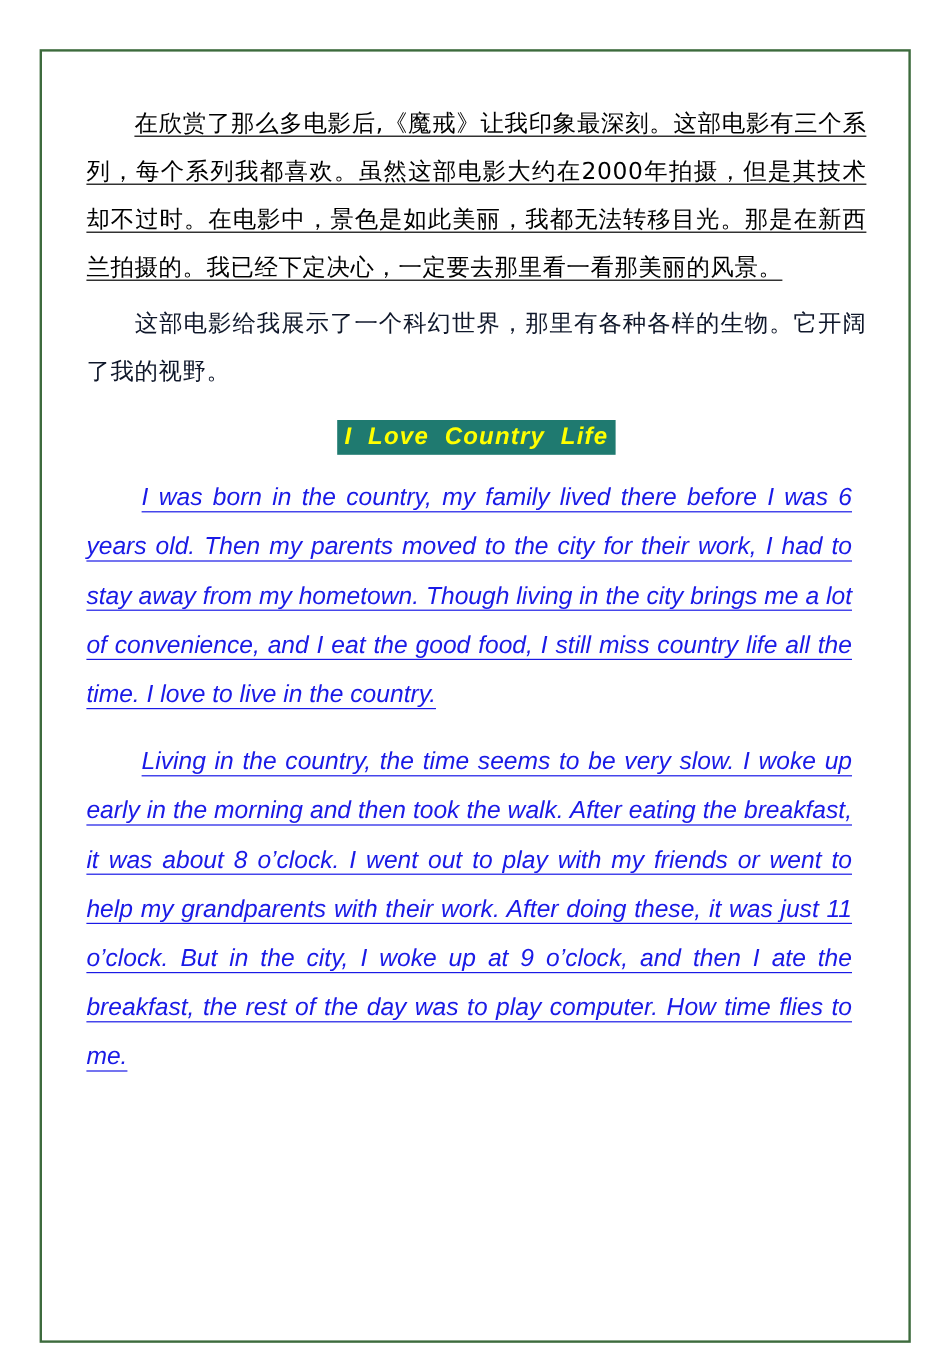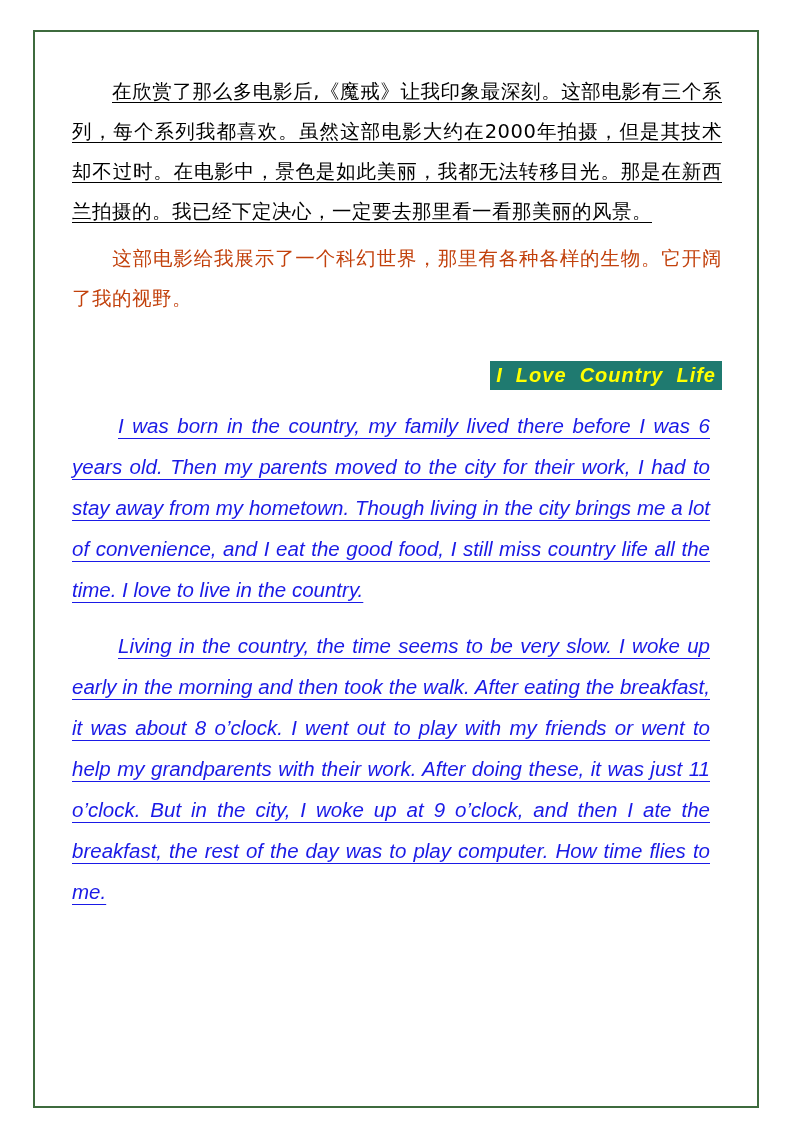--- a/index.html
+++ b/index.html
@@ -10,21 +10,21 @@
   body {
     width: 793px;
     height: 1122px;
     font-family: "Liberation Serif", serif;
     position: relative;
     overflow: hidden;
   }
   .page {
     position: absolute;
     left: 0;
-    top: 0;
+    top: 11px;
     width: 793px;
     height: 1083px;
     background: #ffffff;
   }
   .page-border {
     position: absolute;
     left: 33px;
     top: 30px;
     width: 726px;
     height: 1078px;
@@ -53,31 +53,31 @@
     text-underline-offset: 4px;
   }
   .cn-indent {
     display: inline-block;
     width: 40px;
   }
   .cn-para2 {
     font-family: "DejaVu Sans", sans-serif;
     font-size: 19.5px;
     line-height: 40px;
-    color: #c2410c;
+    color: #0f172a;
     text-align: justify;
     text-align-last: left;
     letter-spacing: 0.5px;
     margin: 7px 0 0 0;
   }
 
   
   .title-wrap {
-    margin-top: 42px;
-    text-align: right;
+    margin-top: 20px;
+    text-align: center;
   }
   .title {
     display: inline-block;
     background: #1f7a70;
     color: #ffff00;
     font-family: "Liberation Sans", sans-serif;
     font-weight: bold;
     font-style: italic;
     font-size: 20px;
     letter-spacing: 1px;

